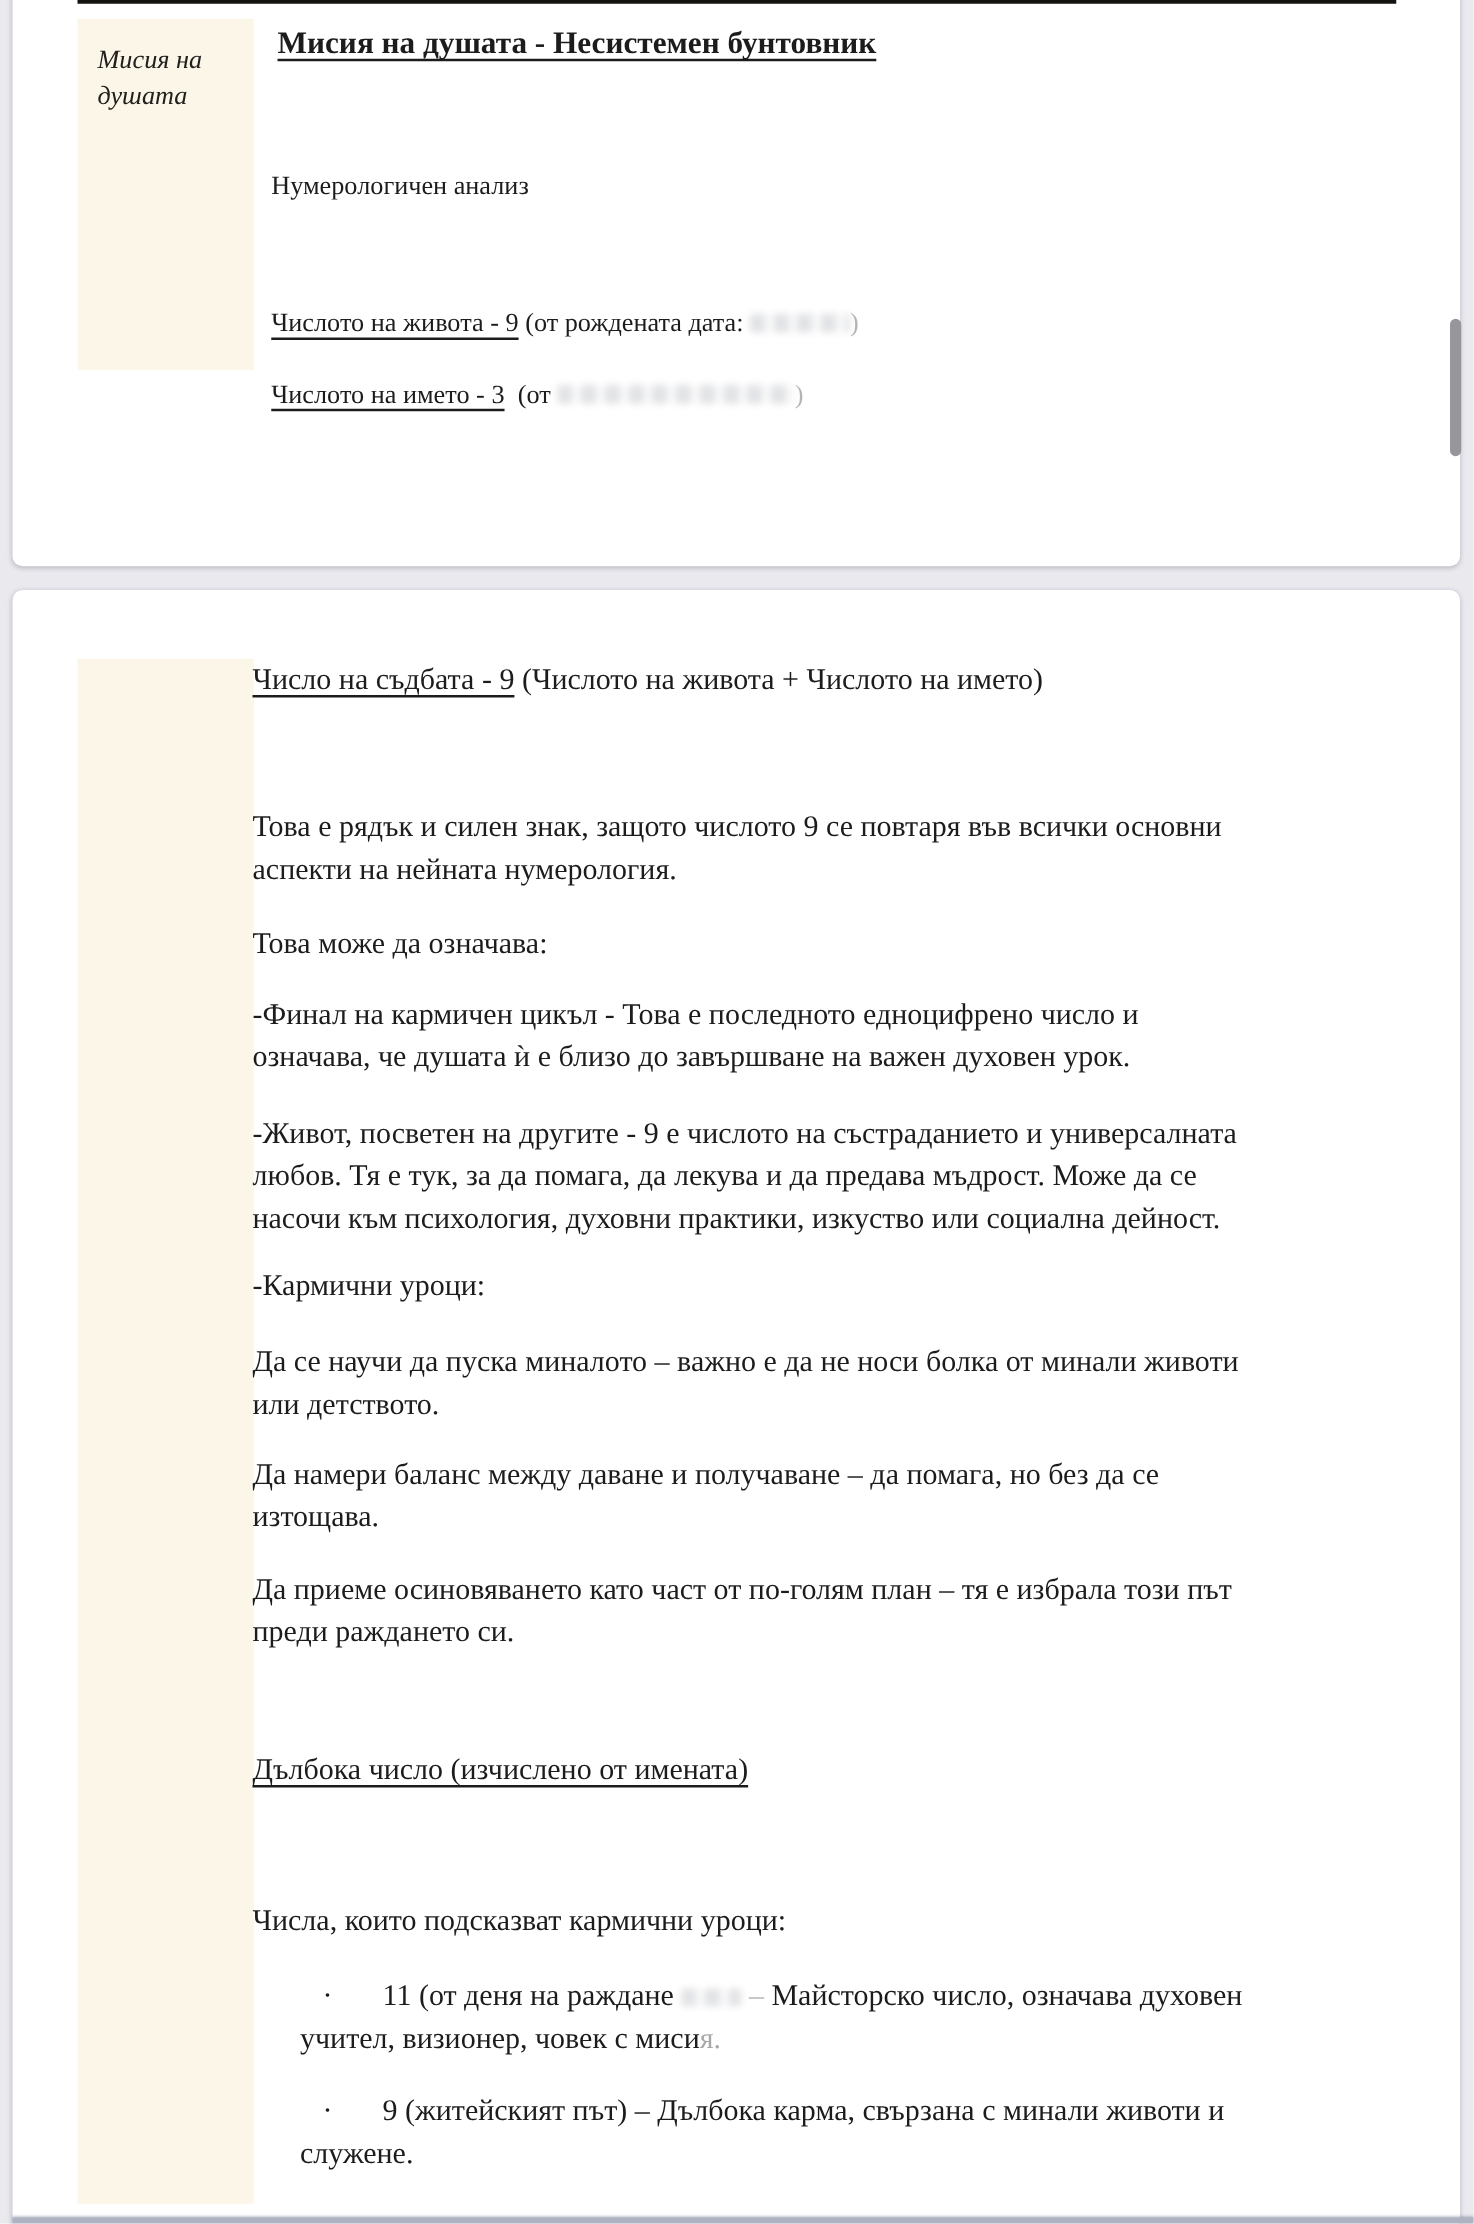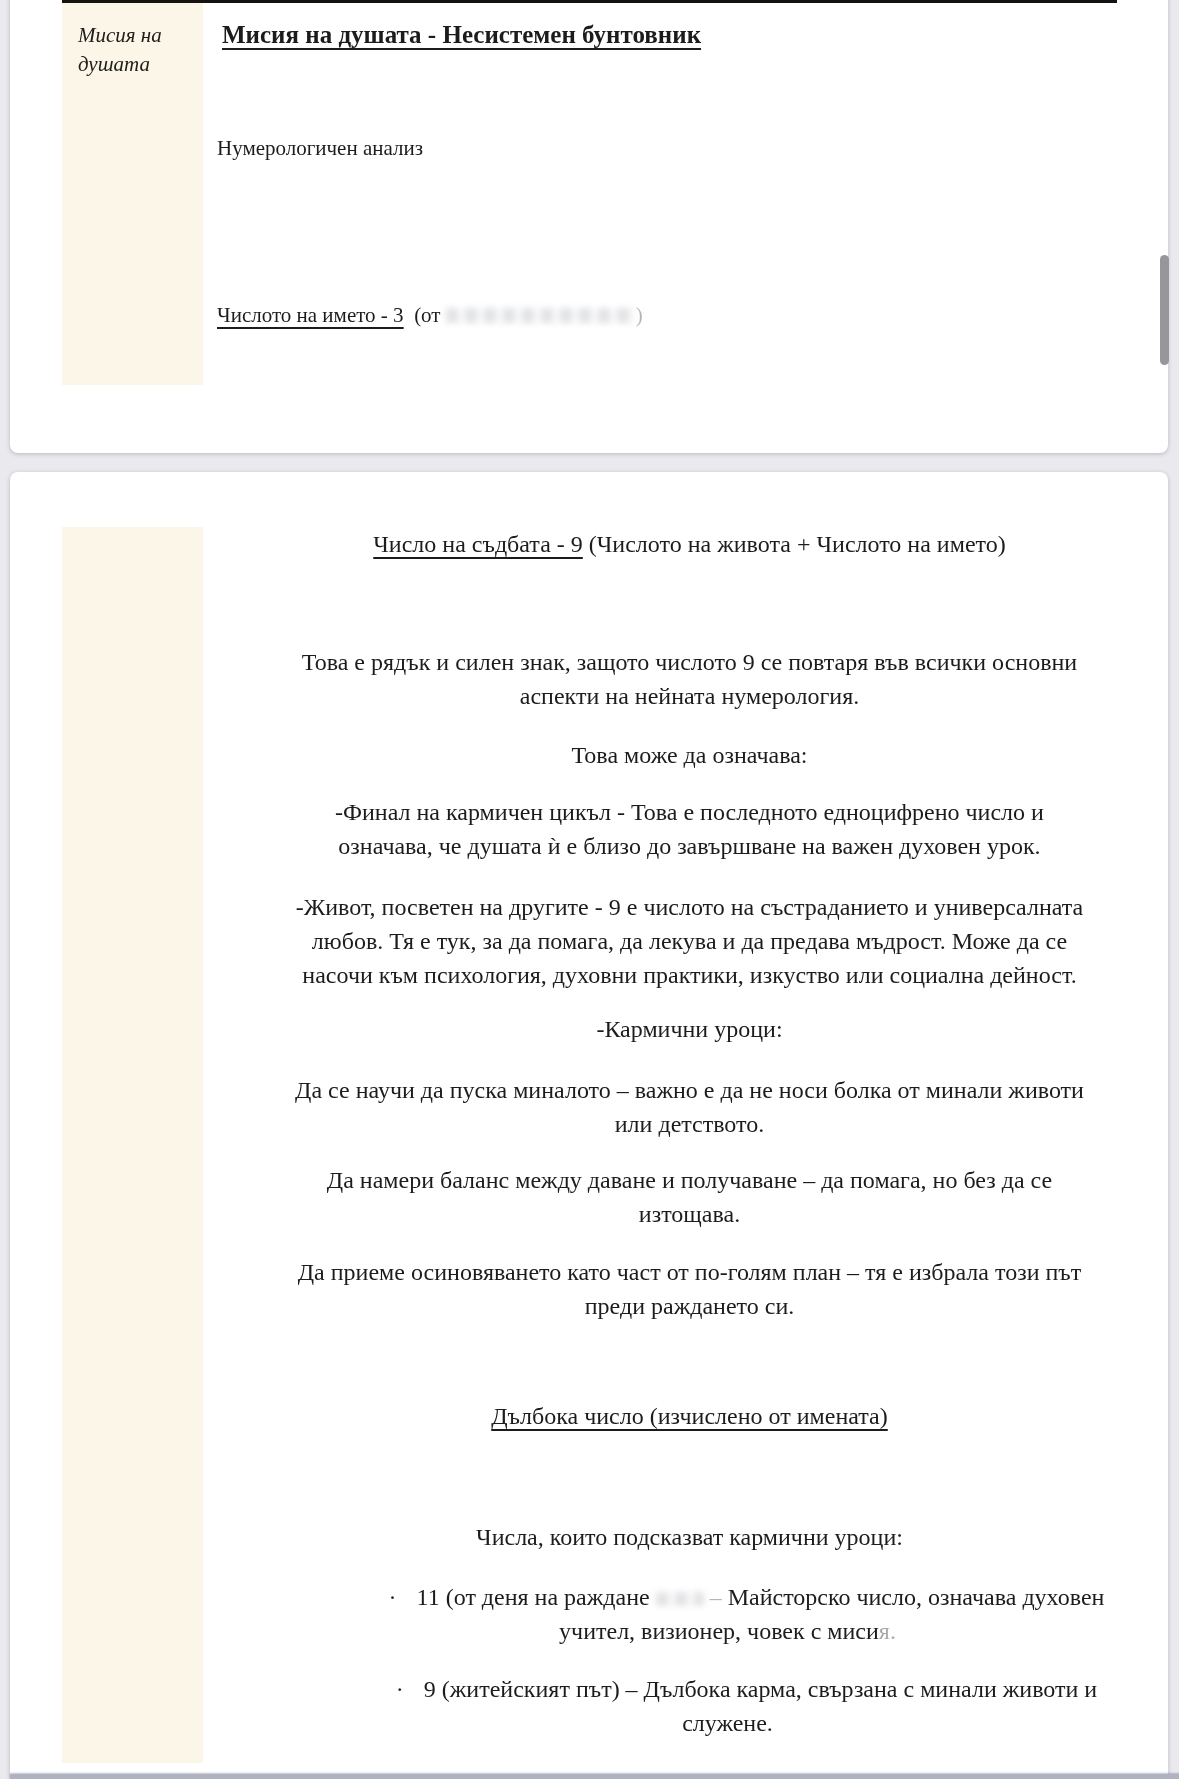--- a/index.html
+++ b/index.html
@@ -10,42 +10,42 @@
     color:#1c1c1c;
   }
   .page{
     position:absolute;left:10px;width:1158px;background:#ffffff;
     border-radius:6px;box-shadow:0 1px 4px rgba(40,40,60,.25);
   }
   .page1{top:-8px;height:461px;border-radius:0 0 8px 8px;}
   .page2{top:472px;height:1320px;border-radius:8px 8px 0 0;}
   .table-top-border{position:absolute;left:52px;top:8px;width:1055px;height:3px;background:#15130f;}
   .cell-beige{position:absolute;left:52px;width:141px;background:#fcf6e9;}
-  .cell-beige.p1{top:11px;height:382px;}
+  .cell-beige.p1{top:23px;height:281px;}
   .cell-beige.p2{top:55px;height:1236px;}
   .sidebar-text{
     position:absolute;left:16px;top:18px;width:112px;
     font-style:italic;font-size:21px;line-height:29px;color:#21201d;
   }
   .title{
     position:absolute;left:212px;top:28px;margin:0;width:935px;
     font-size:25px;font-weight:bold;line-height:30px;
     text-decoration:underline;text-decoration-thickness:2px;text-underline-offset:5px;
   }
   .subheading{
     position:absolute;left:207px;top:143px;margin:0;width:935px;
     font-size:21px;font-weight:normal;line-height:26px;
   }
   .numline{
     position:absolute;left:207px;margin:0;width:935px;
     font-size:21px;line-height:28px;white-space:pre-wrap;
   }
   .para{
-    position:absolute;left:207px;margin:0;width:945px;
-    font-size:24px;line-height:34px;white-space:pre-line;text-align:center;
+    position:absolute;left:192px;margin:0;width:945px;
+    font-size:24px;line-height:34px;white-space:pre-line;
   }
   .heading-line{font-size:24px;line-height:32px;}
   .ulink{text-decoration:underline;text-decoration-thickness:1.5px;text-underline-offset:5px;}
   .faint{opacity:.32;}
   .fade{opacity:.38;}
   .redact{
     display:inline-block;height:15px;border-radius:2px;vertical-align:-1px;
     background:repeating-linear-gradient(90deg, rgba(95,100,115,.40) 0 12px, rgba(95,100,115,.08) 12px 19px);
     filter:blur(3px);opacity:.45;
   }
@@ -70,20 +70,21 @@
 
   <div class="page page1">
     <div class="table-top-border"></div>
     <div class="cell-beige p1">
       <div class="sidebar-text">Мисия на душата</div>
     </div>
 
     <h1 class="title">Мисия на душата - Несистемен бунтовник</h1>
     <h2 class="subheading">Нумерологичен анализ</h2>
 
+    <p class="numline" style="top:252px"><span class="ulink">Числото на живота - 9</span><span> (от рождената дата: </span><span class="redact w80"></span><span class="faint">)</span></p>
 
     <p class="numline" style="top:309px"><span class="ulink">Числото на името - 3</span><span>  (от </span><span class="redact w190"></span><span class="faint">)</span></p>
   </div>
 
   <div class="page page2">
     <div class="cell-beige p2"></div>
 
     <p class="para heading-line" style="top:56px"><span class="ulink">Число на съдбата - 9</span><span> (Числото на живота + Числото на името)</span></p>
 
     <p class="para" style="top:173px">Това е рядък и силен знак, защото числото 9 се повтаря във всички основни

